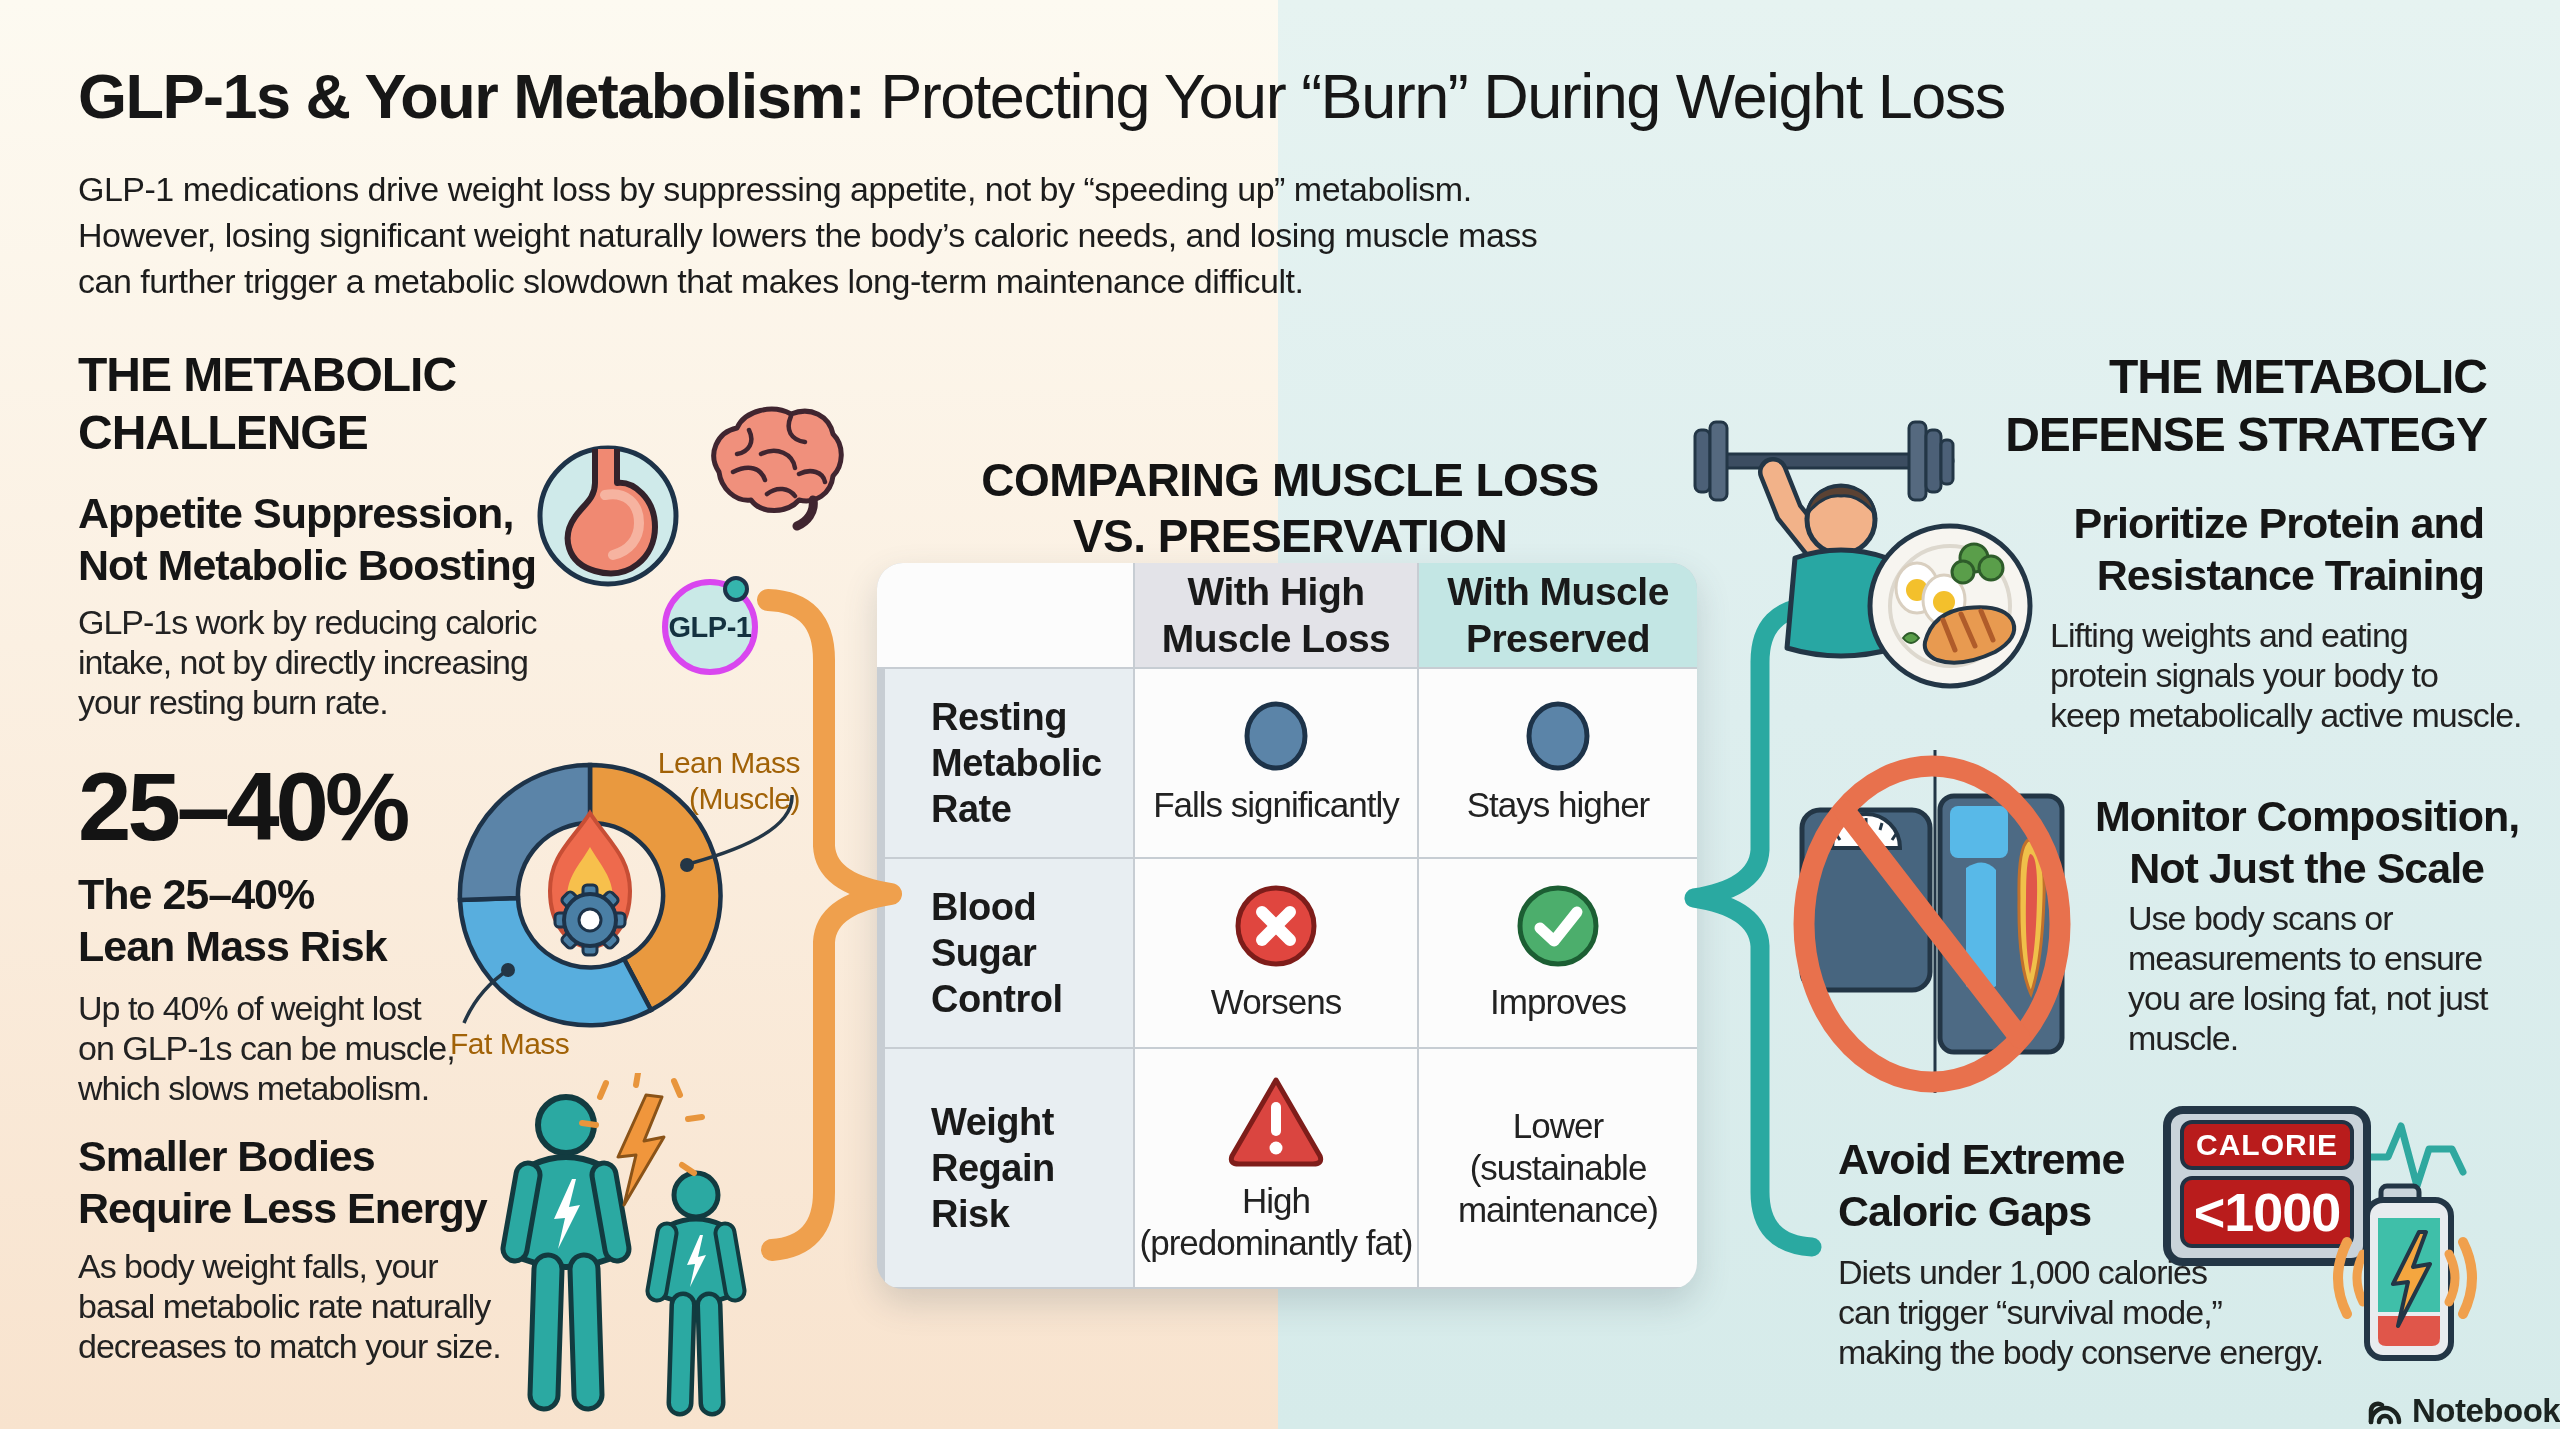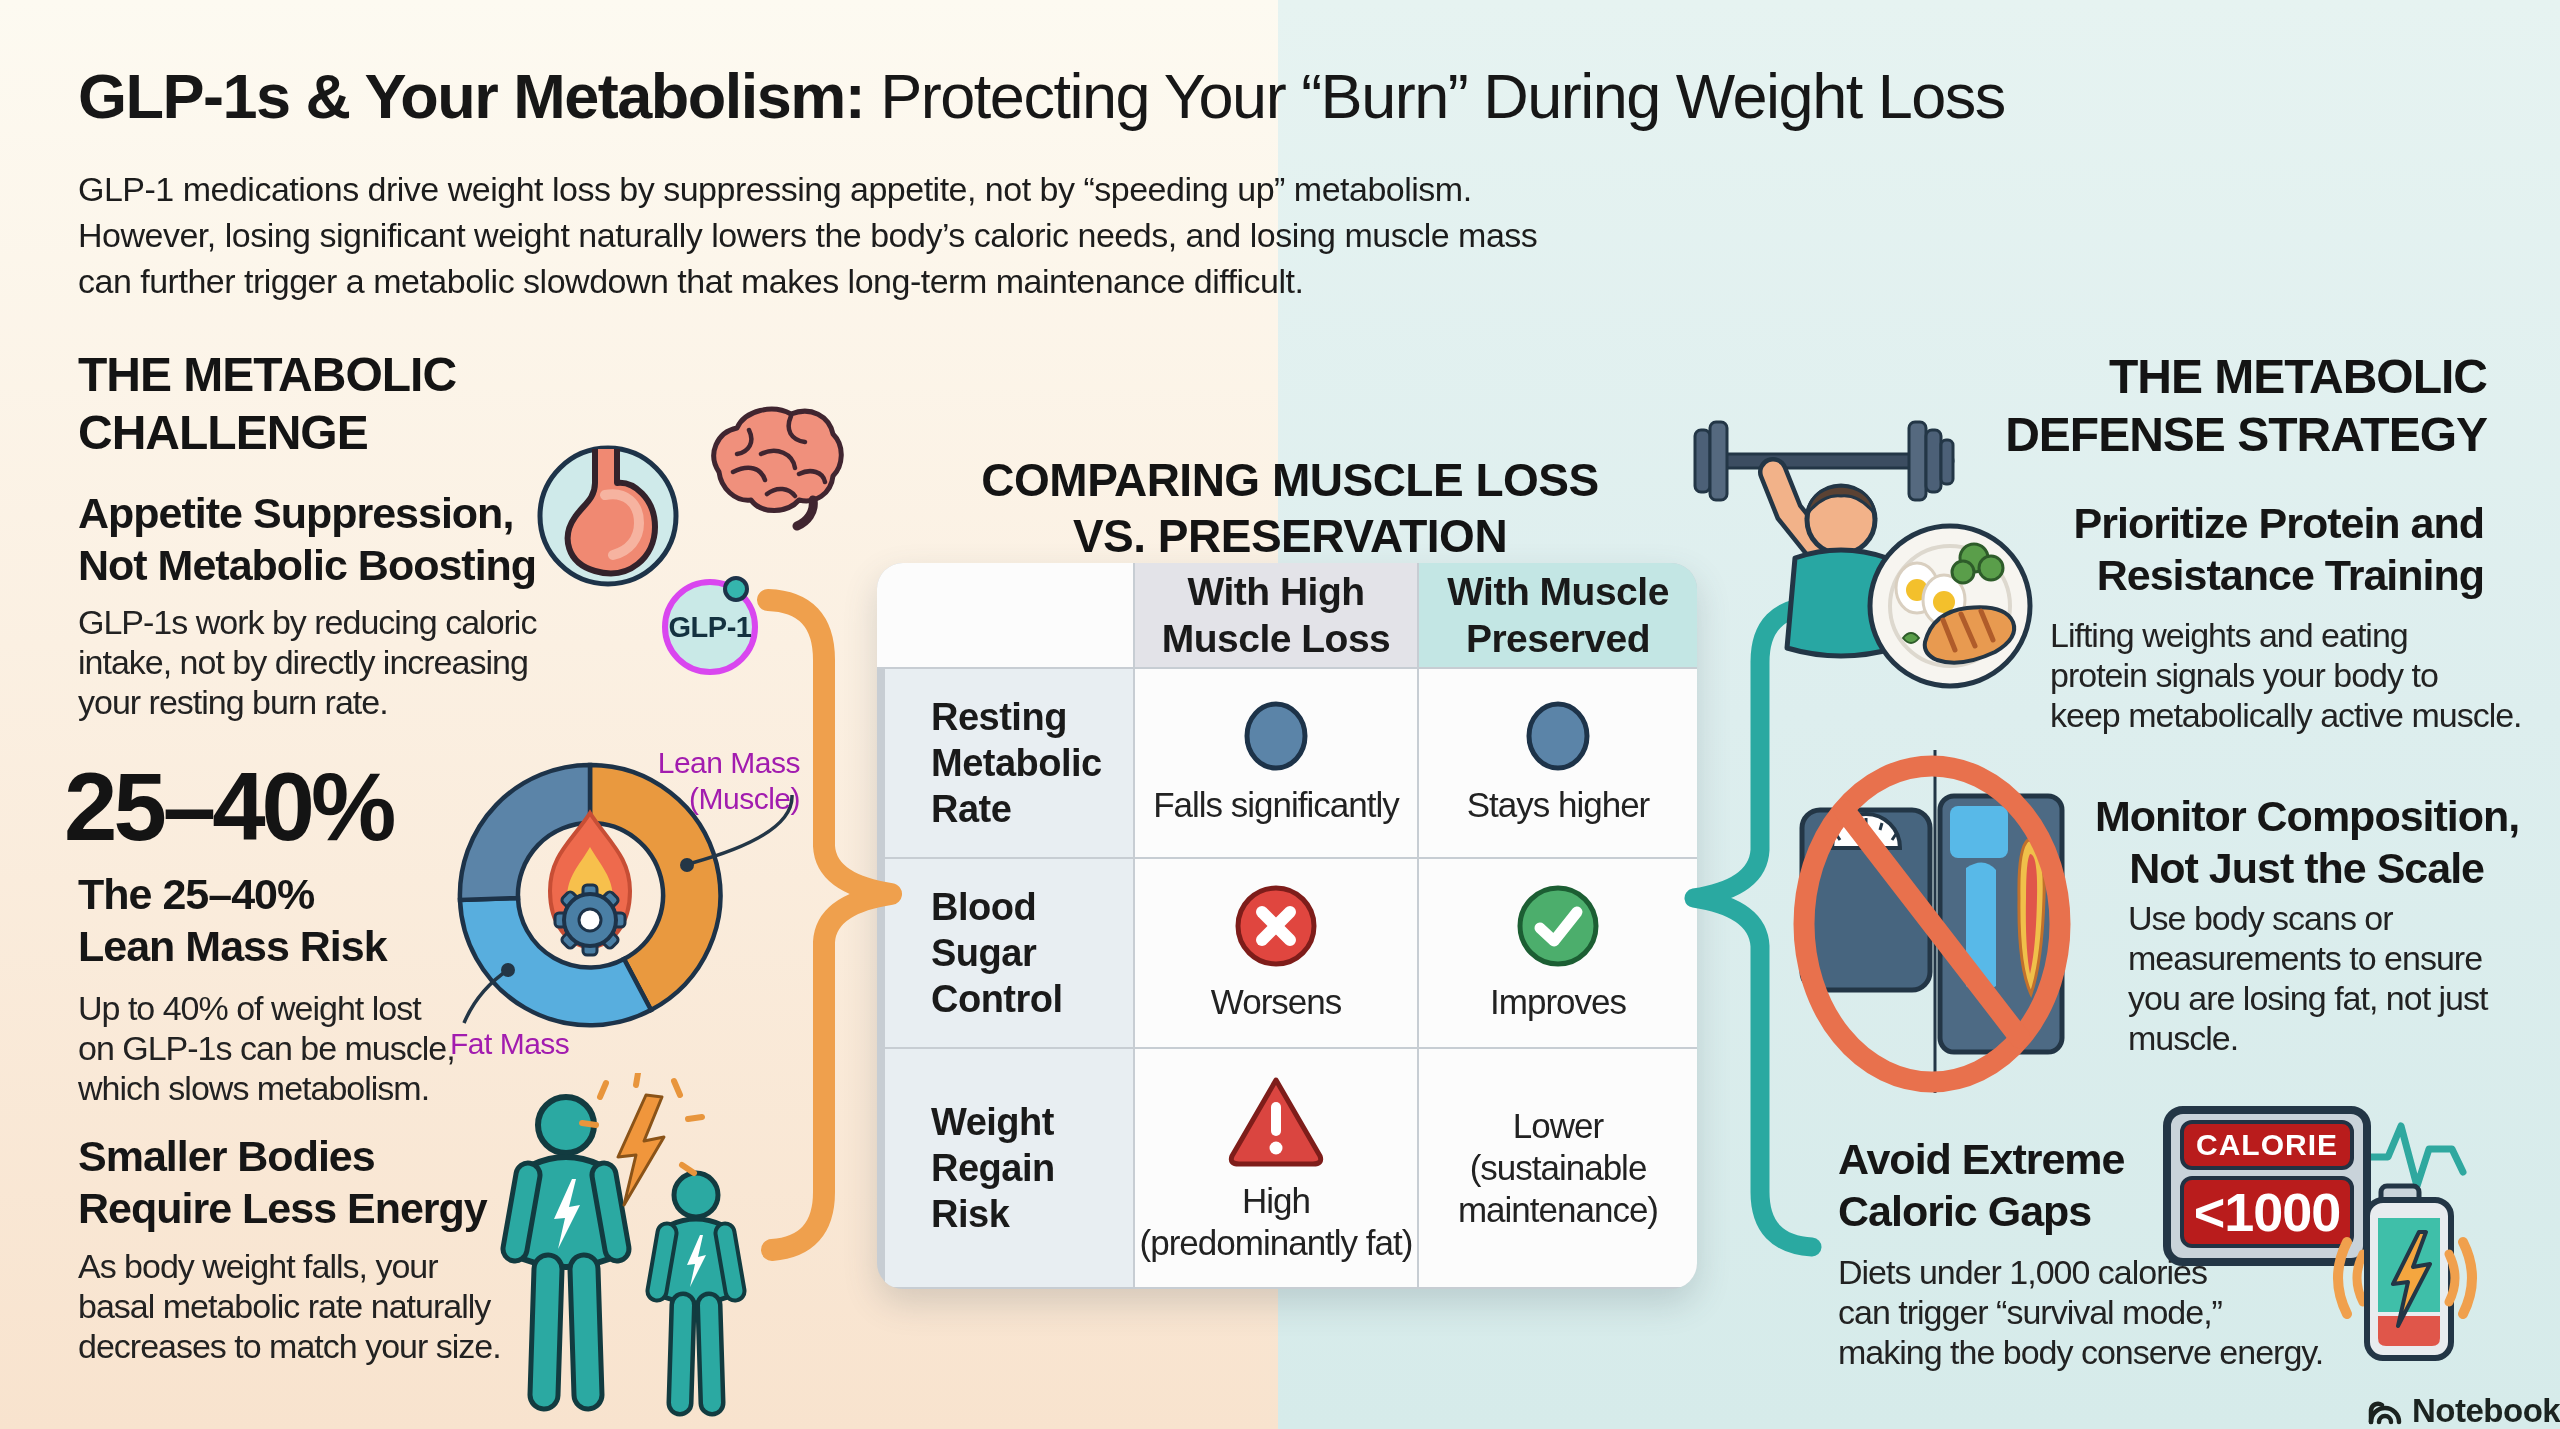--- a/index.html
+++ b/index.html
@@ -12,21 +12,21 @@
     background:linear-gradient(180deg,#e6f3f1 0%,#ddeeee 50%,#d6ebea 100%);}
   .line{white-space:nowrap;}
   .main-title{font-size:63px;letter-spacing:-1.5px;color:#171717;}
   .main-title .bold{font-weight:bold;}
   .intro{font-size:34px;letter-spacing:-0.5px;line-height:46px;color:#1c1c1c;}
   .hd{font-size:48px;font-weight:bold;line-height:58px;letter-spacing:-1px;color:#141414;}
   .sub{font-size:43px;font-weight:bold;line-height:52px;letter-spacing:-1px;color:#161616;}
   .bodytxt{font-size:34px;line-height:40px;letter-spacing:-1px;color:#222;}
   .right-align{text-align:right;}
   .stat-big{font-size:96px;font-weight:bold;letter-spacing:-4px;color:#141414;}
-  .donut-label{font-size:30px;line-height:36px;letter-spacing:-0.5px;color:#a21caf;}
+  .donut-label{font-size:30px;line-height:36px;letter-spacing:-0.5px;color:#a16207;}
   .cmp-title{font-size:46px;font-weight:bold;line-height:56px;letter-spacing:-0.5px;text-align:center;color:#141414;}
   .card{left:877px;top:563px;width:820px;height:726px;background:#c7cdd3;border-radius:26px;overflow:hidden;
     box-shadow:0 14px 34px rgba(70,85,95,.20);
     display:grid;grid-template-columns:256px 282px 278px;grid-template-rows:104px 188px 188px 238px;gap:2px;}
   .tcell{display:flex;flex-direction:column;align-items:center;justify-content:center;}
   .cell-plain{background:#fcfcfc;}
   .cell-hdr1{background:#e3e3e8;}
   .cell-hdr2{background:#c3e6e4;}
   .cell-label{background:#e8eef2;align-items:flex-start;justify-content:center;padding-left:46px;box-sizing:border-box;margin-left:8px;}
   .hdr-txt{font-size:39px;font-weight:bold;line-height:47px;letter-spacing:-0.5px;text-align:center;color:#1a1a1a;}
@@ -85,21 +85,21 @@
     <path d="M16,70 C4,52 14,30 34,26 C42,8 70,2 88,12 C108,4 126,14 130,32 C142,44 140,64 130,74 C128,92 112,102 96,98 C84,112 58,112 48,98 C32,100 18,86 16,70 Z" fill="#f0907c" stroke="#402530" stroke-width="5" stroke-linejoin="round"></path>
     <path d="M46,28 C52,40 46,50 34,52 M88,14 C82,28 88,38 102,40 M58,52 C74,44 90,52 92,66 M30,70 C46,62 58,66 62,78 M96,72 C108,66 120,70 122,80 M64,92 C74,84 86,86 92,94" fill="none" stroke="#402530" stroke-width="4.5" stroke-linecap="round"></path>
     <path d="M110,98 C112,110 104,120 94,124" fill="none" stroke="#402530" stroke-width="9" stroke-linecap="round"></path>
   </svg>
 
   <div class="abs glp1-bubble">
     <span>GLP-1</span>
   </div>
   <div class="abs glp1-dot"></div>
 
-  <div class="abs stat-big" style="left:64px;top:752px;">
+  <div class="abs stat-big" style="left:78px;top:752px;">
     <span>25–40%</span>
   </div>
   <div class="abs sub" style="left:78px;top:868px;">
     <div class="line">The 25–40%</div>
     <div class="line">Lean Mass Risk</div>
   </div>
   <div class="abs bodytxt" style="left:78px;top:988px;">
     <div class="line">Up to 40% of weight lost</div>
     <div class="line">on GLP-1s can be muscle,</div>
     <div class="line">which slows metabolism.</div>

